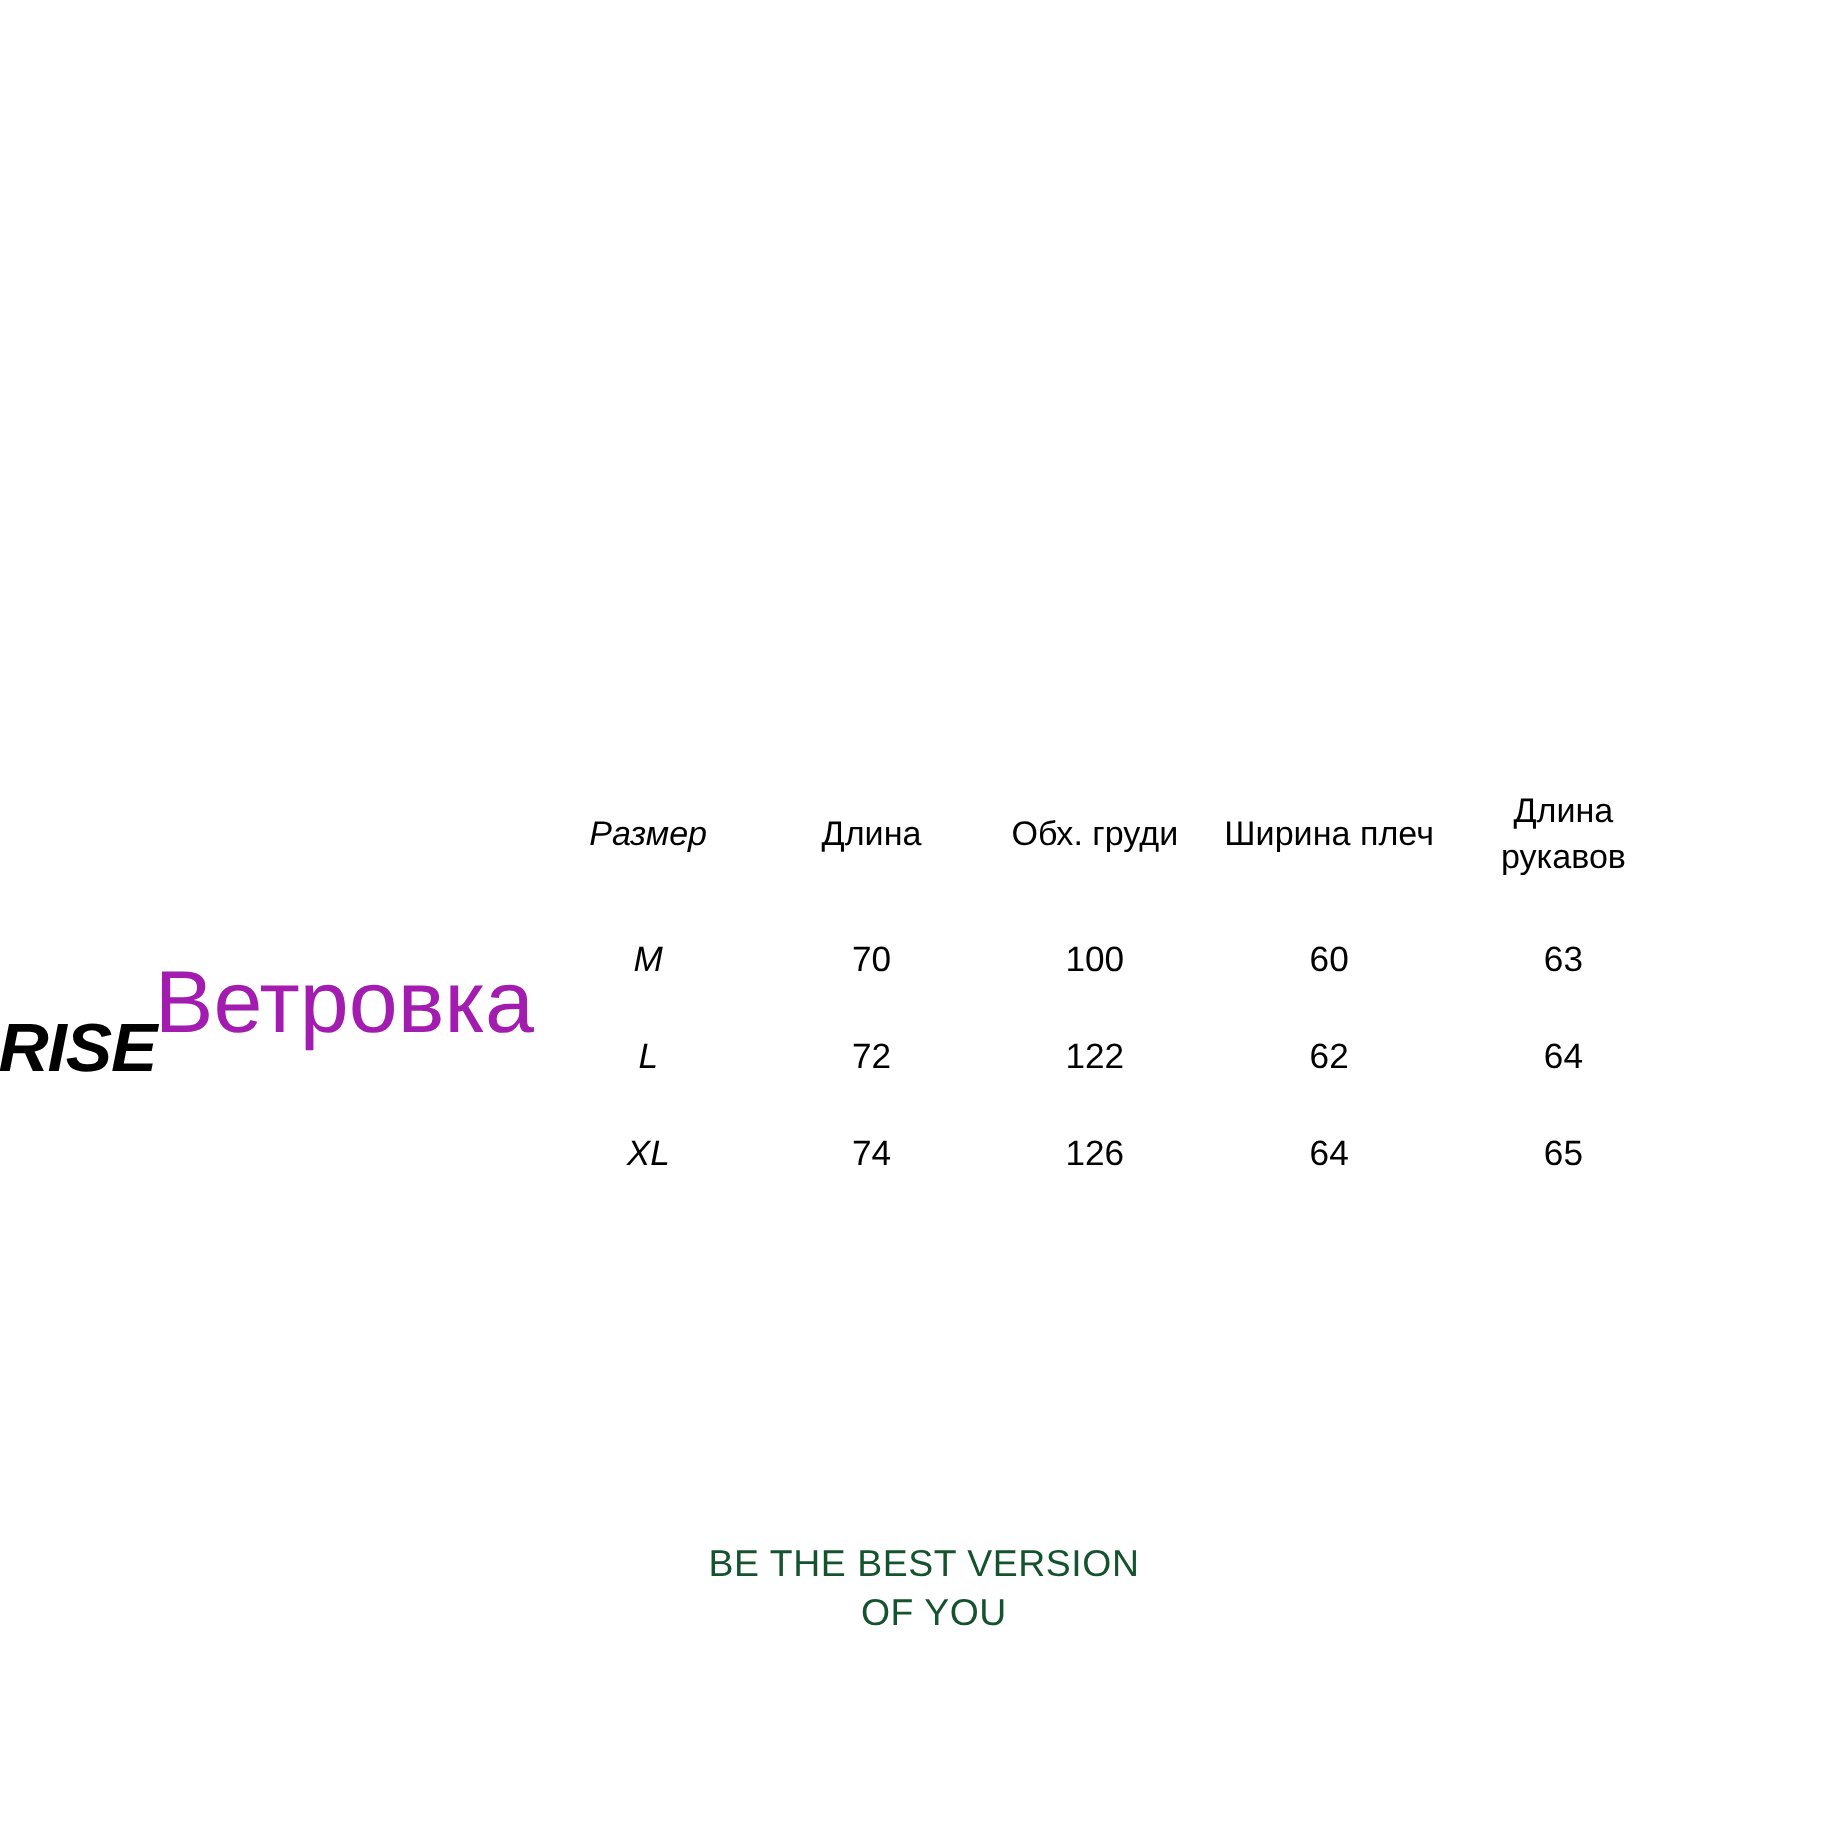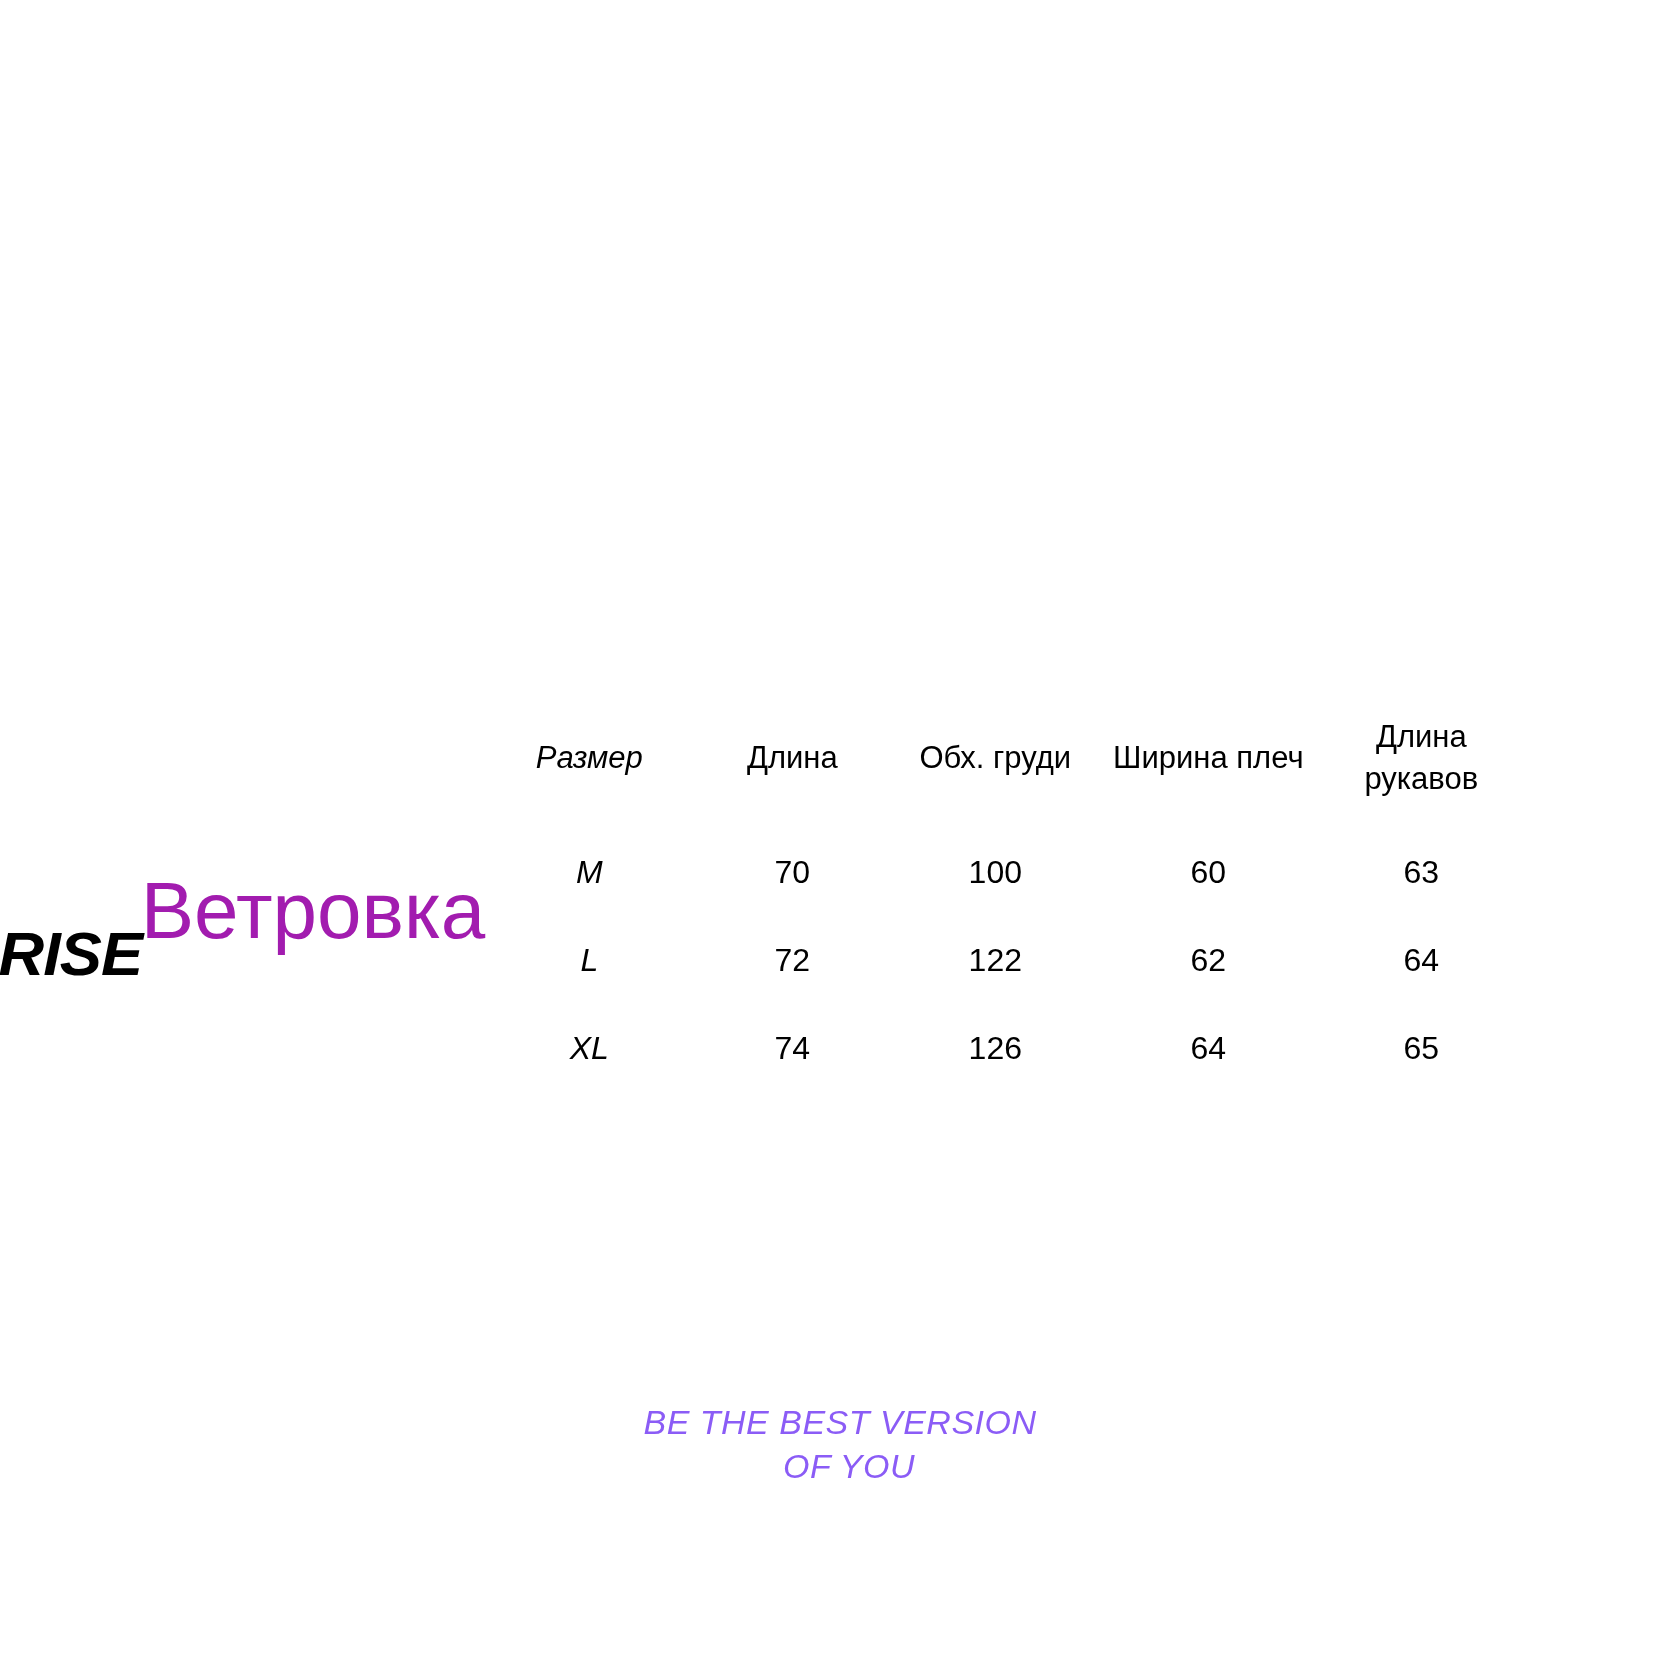--- a/index.html
+++ b/index.html
@@ -86,23 +86,22 @@
 
   
   .slogan {
     position: absolute;
     top: 1400px;
     left: 0;
     right: 0;
     text-align: center;
     font-size: 34px;
     line-height: 1.3;
-    color: #8b5cf6;
+    color: #14532d;
     letter-spacing: 0.5px;
-    font-style: italic;
   }
   .slogan .line2 { display: block; padding-left: 18px; }
 </style>
 </head>
 <body>
 
 <div class="page">
 
   <div class="brand">RISE</div>
 

